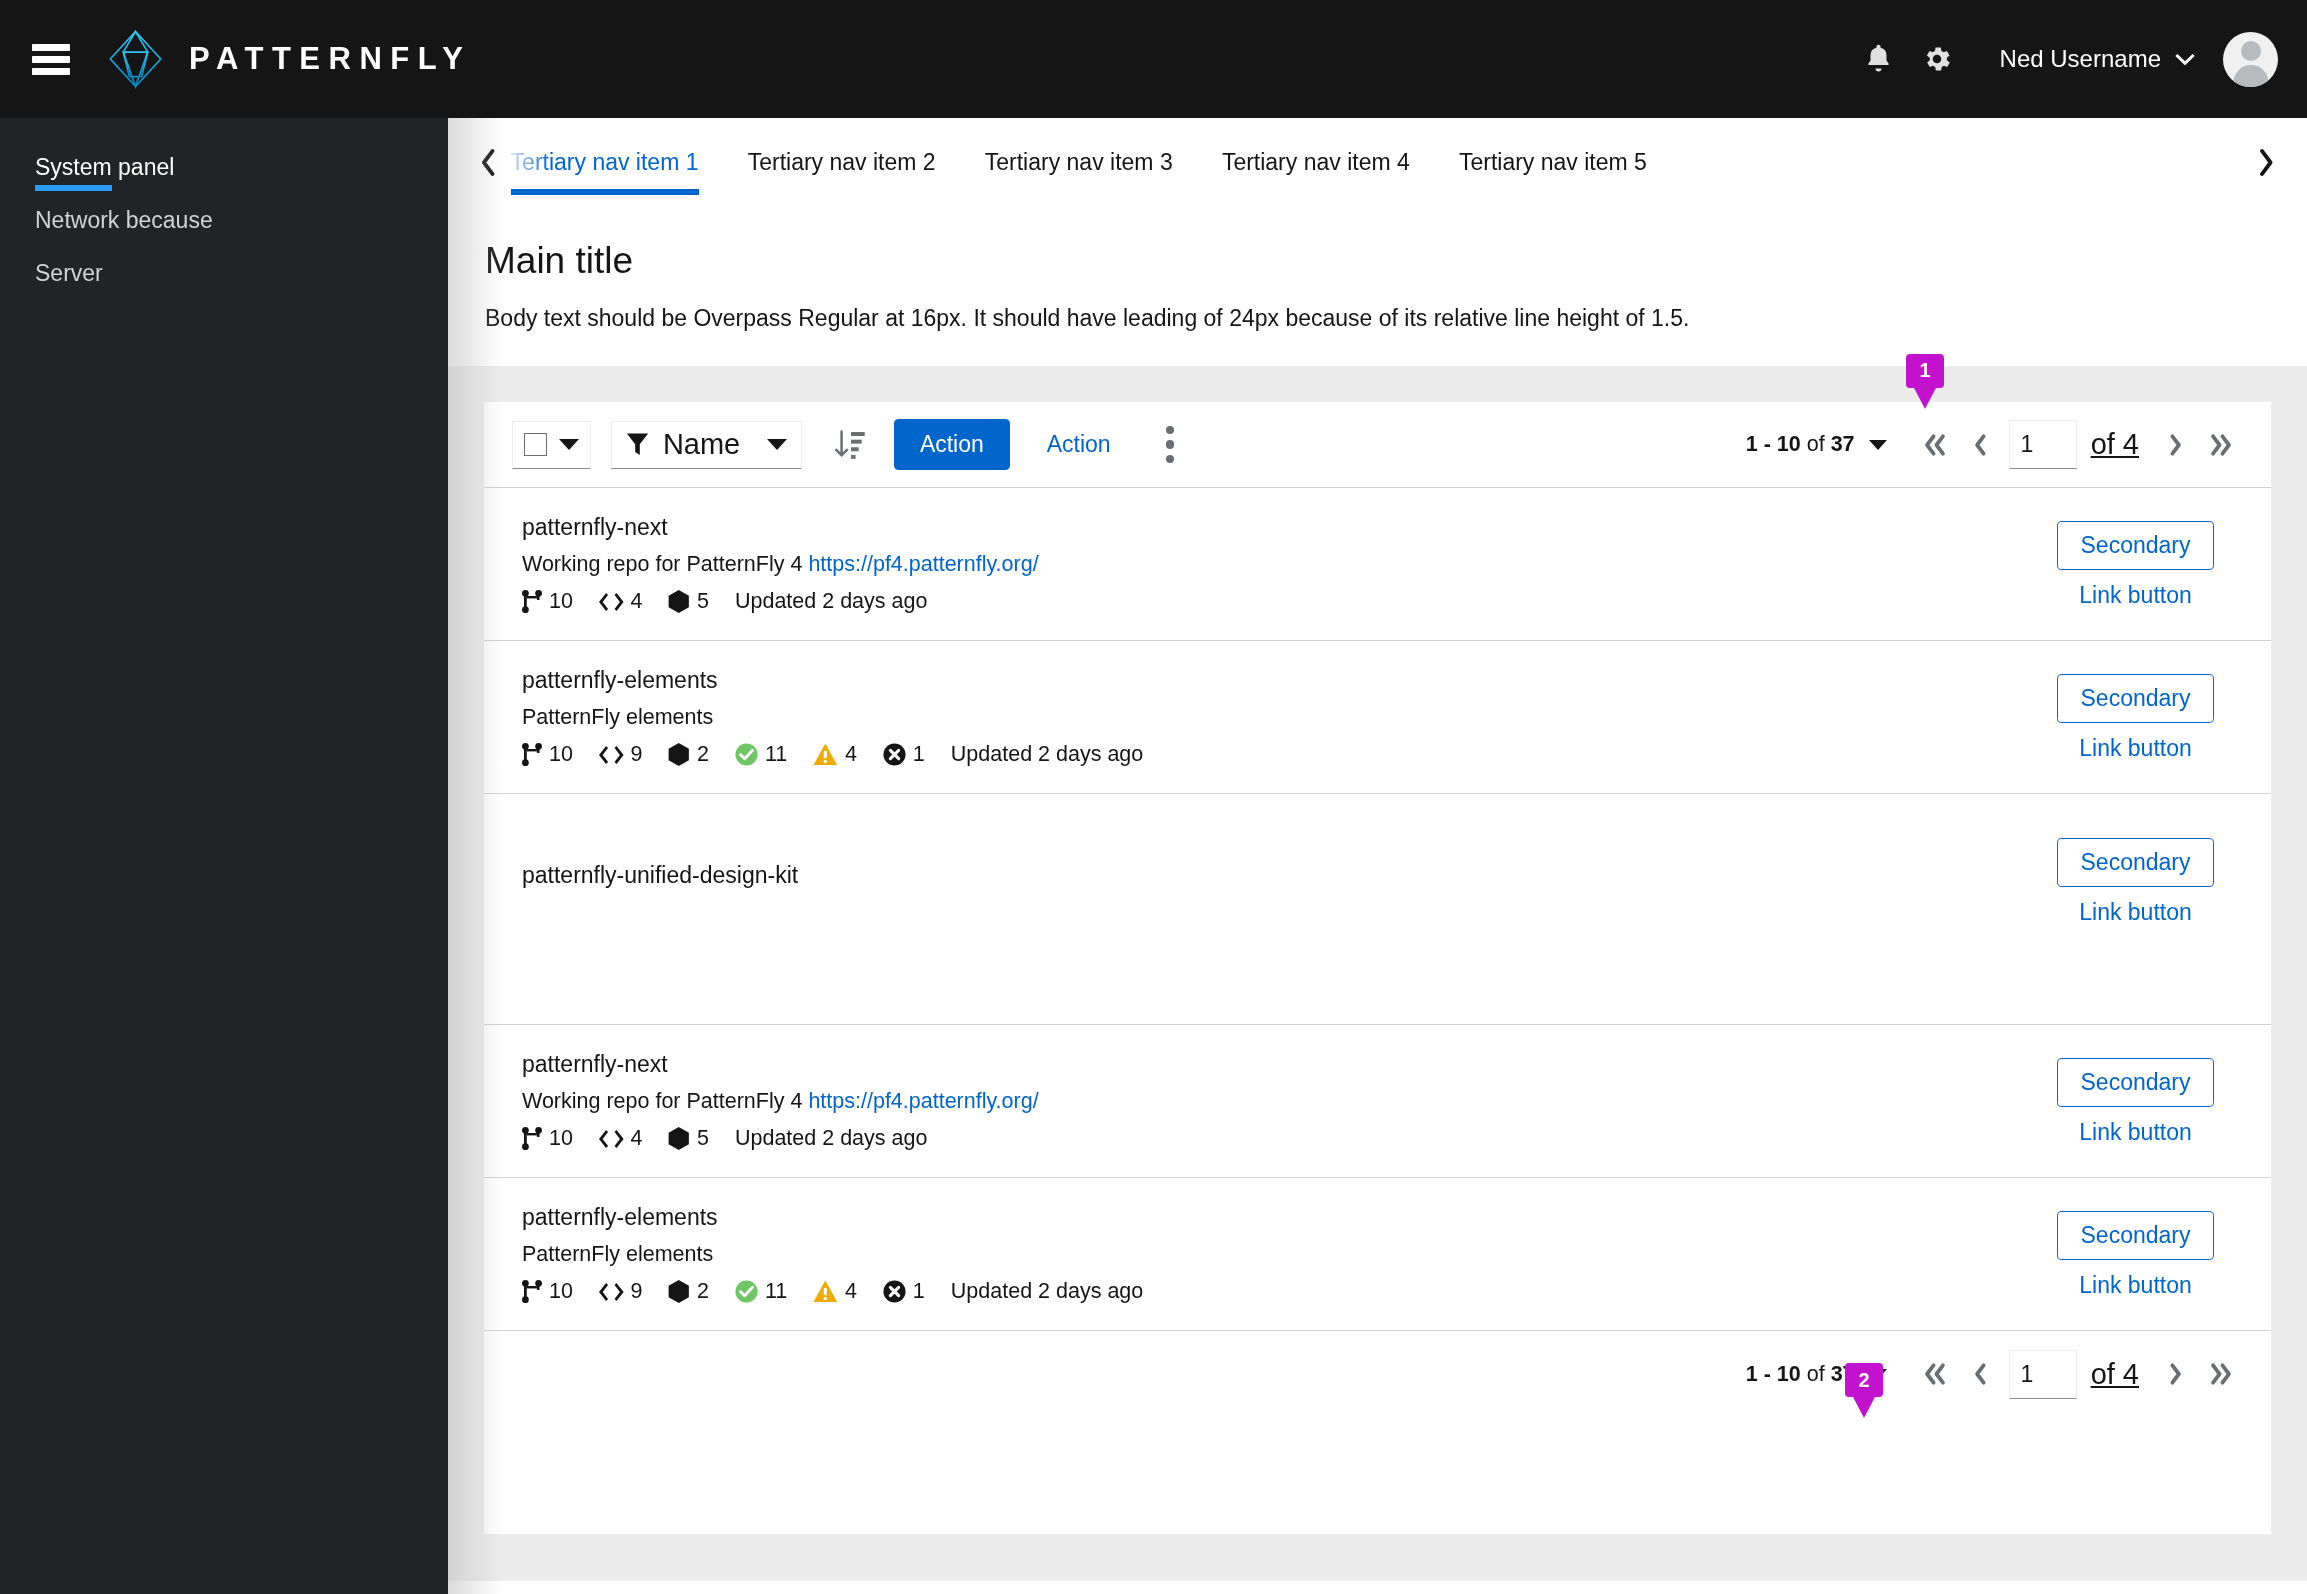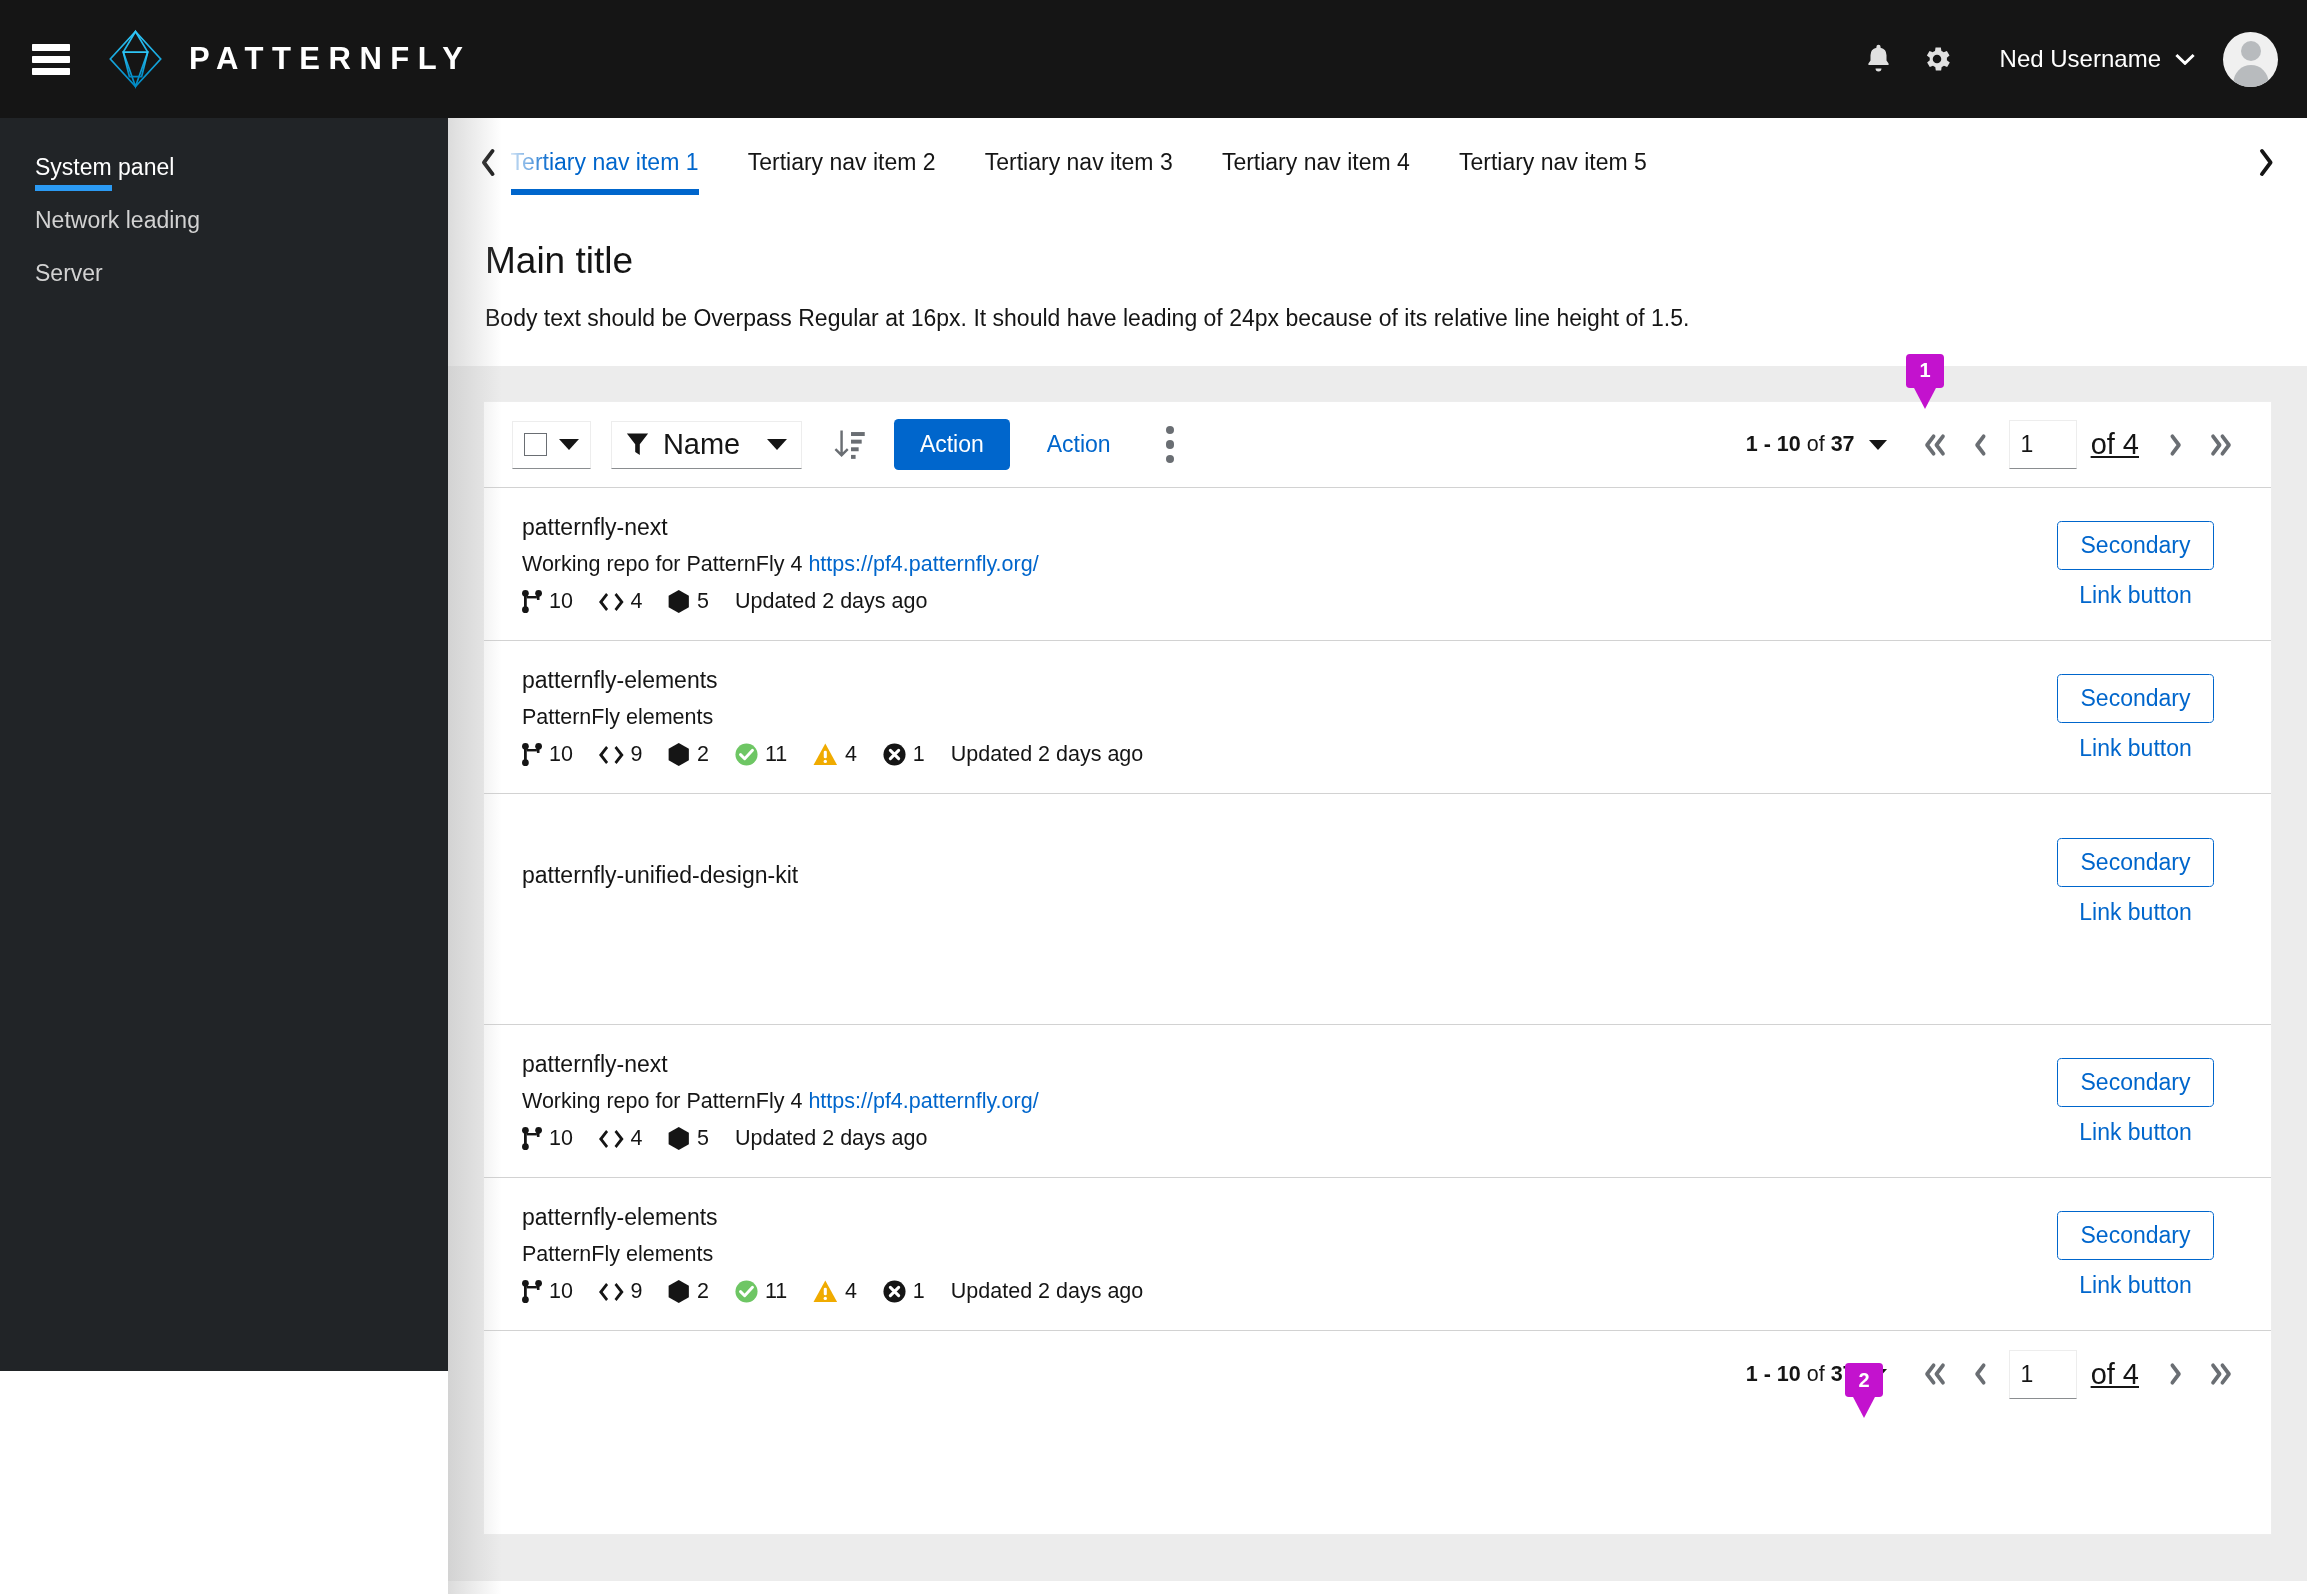--- a/index.html
+++ b/index.html
@@ -53,21 +53,21 @@
     background: #b8bbbe; transform: translateX(-50%);
   }
   .avatar::after {
     content:""; position:absolute; left: 50%; top: 33px;
     width: 35px; height: 31px; border-radius: 17.7px 17.7px 0 0;
     background: #b8bbbe; transform: translateX(-50%);
   }
 
   
   .sidebar {
-    position:absolute; top:118px; left:0; width: 448px; height: 1253px;
+    position:absolute; top:118px; left:0; width: 448px; height: 1477px;
     background: #212427;
     padding-top: 23px;
   }
   .nav-item {
     padding: 13px 35px; color:#d2d2d2; font-size: 23px; cursor:pointer;
     position: relative;
   }
   .nav-item.current { color:#ffffff; }
   .nav-item.current::after {
     content:""; position:absolute; left: 35px; bottom: 3.1px;
@@ -298,21 +298,21 @@
     </div>
     <div class="avatar"></div>
   </div>
 </header>
 
 <nav class="sidebar">
   <div class="nav-item current">
     <span>System panel</span>
   </div>
   <div class="nav-item">
-    <span>Network leading</span>
+    <span>Network because</span>
   </div>
   <div class="nav-item">
     <span>Server</span>
   </div>
 </nav>
 
 <main class="main">
   <div class="main-fade"></div>
 
   <div class="tertiary-nav">

